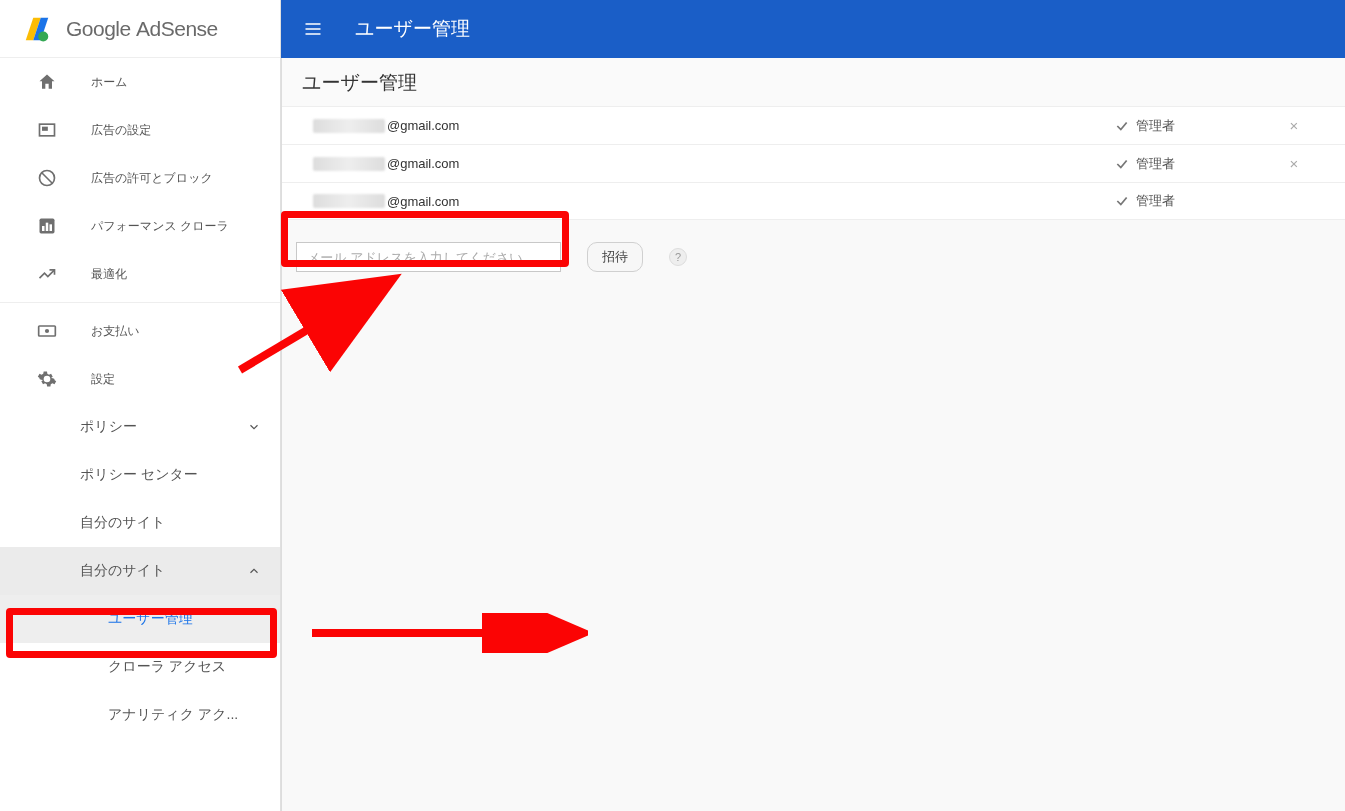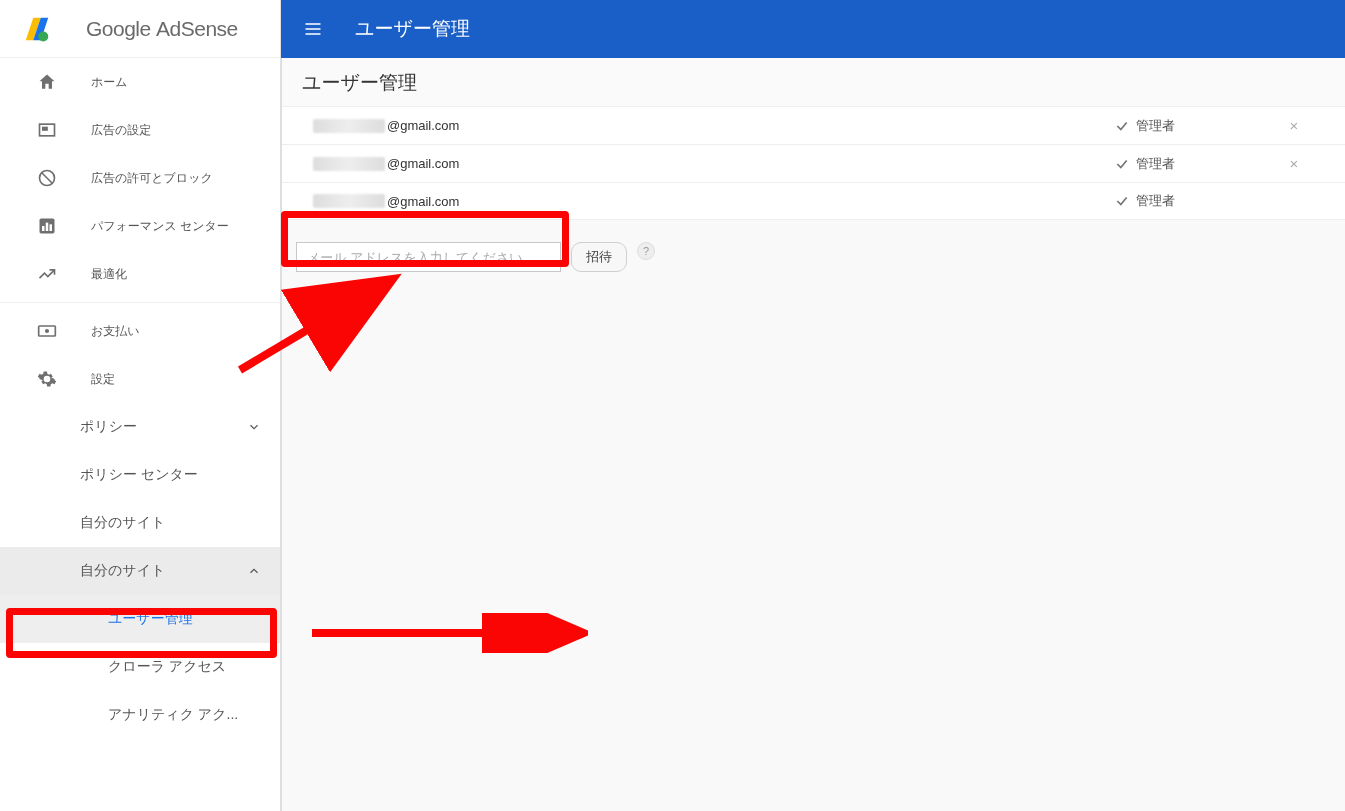--- a/index.html
+++ b/index.html
@@ -1,20 +1,20 @@
 <!DOCTYPE html>
 <html><head>
 <meta charset="utf-8">
 <style>
 * { box-sizing: border-box; margin: 0; padding: 0; }
 body { font-family: Arial, "Helvetica Neue", sans-serif; background: #f5f5f5; width: 1345px; height: 811px; overflow: hidden; position: relative; }
 
 
 .sidebar { position: absolute; left: 0; top: 0; width: 281px; height: 811px; background: #fff; border-right: 1px solid #e0e0e0; box-shadow: 2px 0 4px rgba(0,0,0,0.08); }
-.logo-area { display: flex; align-items: center; height: 58px; padding-left: 22px; border-bottom: 1px solid #eee; gap: 20px; }
+.logo-area { display: flex; align-items: center; height: 58px; padding-left: 22px; border-bottom: 1px solid #eee; }
 .logo-shape { width: 30px; height: 30px; position: relative; margin-right: 14px; }
 .brand-text { font-size: 21px; color: #6a6a6a; letter-spacing: -0.5px; }
 .brand-text .ad { font-weight: 500; }
 
 .nav-item { display: flex; align-items: center; height: 48px; padding-left: 35px; cursor: pointer; color: #545454; font-size: 12px; }
 .nav-icon { width: 24px; height: 24px; display: flex; align-items: center; justify-content: center; margin-right: 32px; color: #6f6f6f; }
 .nav-divider { height: 1px; background: #eee; margin: 4px 0; }
 
 .sub-item { display: flex; align-items: center; height: 48px; padding-left: 80px; padding-right: 16px; cursor: pointer; color: #545454; font-size: 14px; justify-content: space-between; white-space: nowrap; overflow: hidden; text-overflow: ellipsis; }
 .sub-item.expanded-parent { background: #ebebeb; }
@@ -31,21 +31,21 @@
 .main { position: absolute; left: 281px; top: 58px; right: 0; bottom: 0; background: #f9f9f9; border-left: 1px solid #ddd; }
 .section-title { font-size: 19px; color: #333; padding: 12px 20px 10px; background: #fafafa; }
 .user-row { display: flex; align-items: center; height: 38px; padding: 0 31px; border-top: 1px solid #eee; background: #fff; color: #333; font-size: 13px; }
 .user-row:last-of-type { border-bottom: 1px solid #eee; }
 .email-col { flex: 1; display: flex; align-items: center; }
 .blur { display: inline-block; width: 72px; height: 14px; background: linear-gradient(90deg,#ddd,#eee,#ddd); filter: blur(1px); border-radius: 2px; margin-right: 2px; }
 .admin-col { width: 160px; display: flex; align-items: center; color: #555; }
 .admin-col .chk { width: 16px; height: 16px; margin-right: 6px; display: flex; align-items: center; justify-content: center; color: #777; }
 .rm-col { width: 40px; text-align: center; color: #aaa; cursor: pointer; font-size: 15px; }
 
-.invite-row { display: flex; padding: 22px 14px 22px 14px; gap: 10px; }
+.invite-row { display: flex; align-items: center; padding: 22px 14px 22px 14px; gap: 26px; }
 .email-input { width: 265px; height: 30px; border: 1px solid #c8c8c8; background: #fff; padding: 0 10px; font-size: 13px; color: #333; }
 .email-input::placeholder { color: #aaa; }
 .invite-btn { height: 30px; padding: 0 14px; background: #f7f7f7; border: 1px solid #d0d0d0; border-radius: 10px; font-size: 13px; color: #444; cursor: pointer; }
 .help-icon { width: 18px; height: 18px; border-radius: 50%; background: #eee; color: #999; font-size: 11px; display: flex; align-items: center; justify-content: center; border: 1px solid #ddd; cursor: pointer; }
 
 
 .red-box { position: absolute; border: 7px solid #fb0404; border-radius: 4px; pointer-events: none; }
 .arrow-svg { position: absolute; pointer-events: none; }
 </style>
 </head>
@@ -93,21 +93,21 @@
   </div>
   <div class="nav-item">
     <span class="nav-icon">
         <svg width="20" height="20" viewBox="0 0 24 24">
           <rect x="3" y="3" width="18" height="18" rx="2" fill="currentColor"></rect>
           <rect x="6" y="12" width="3" height="6" fill="#fff"></rect>
           <rect x="10.5" y="8" width="3" height="10" fill="#fff"></rect>
           <rect x="15" y="10" width="3" height="8" fill="#fff"></rect>
         </svg>
       </span>
-    <span>パフォーマンス センター</span>
+    <span>パフォーマンス クローラ</span>
   </div>
   <div class="nav-item">
     <span class="nav-icon">
         <svg width="20" height="20" viewBox="0 0 24 24">
           <polyline points="3,17 9,11 13,15 21,7" fill="none" stroke="currentColor" stroke-width="2"></polyline>
           <polyline points="15,7 21,7 21,13" fill="none" stroke="currentColor" stroke-width="2"></polyline>
         </svg>
       </span>
     <span>最適化</span>
   </div>

